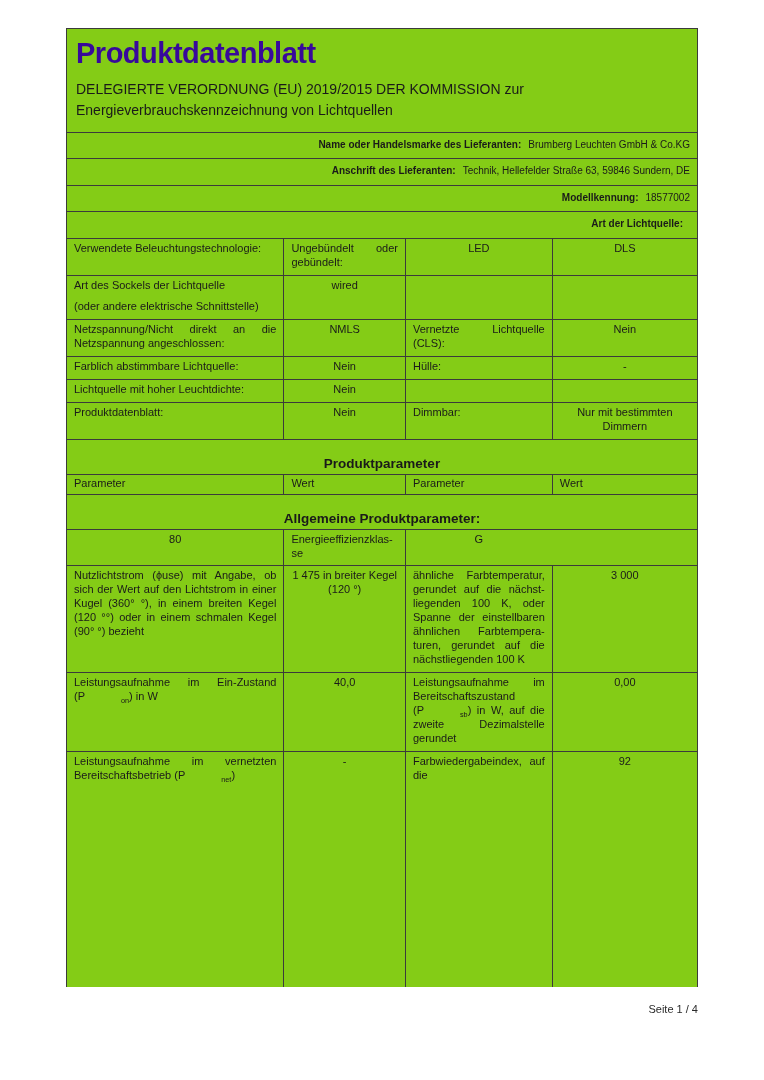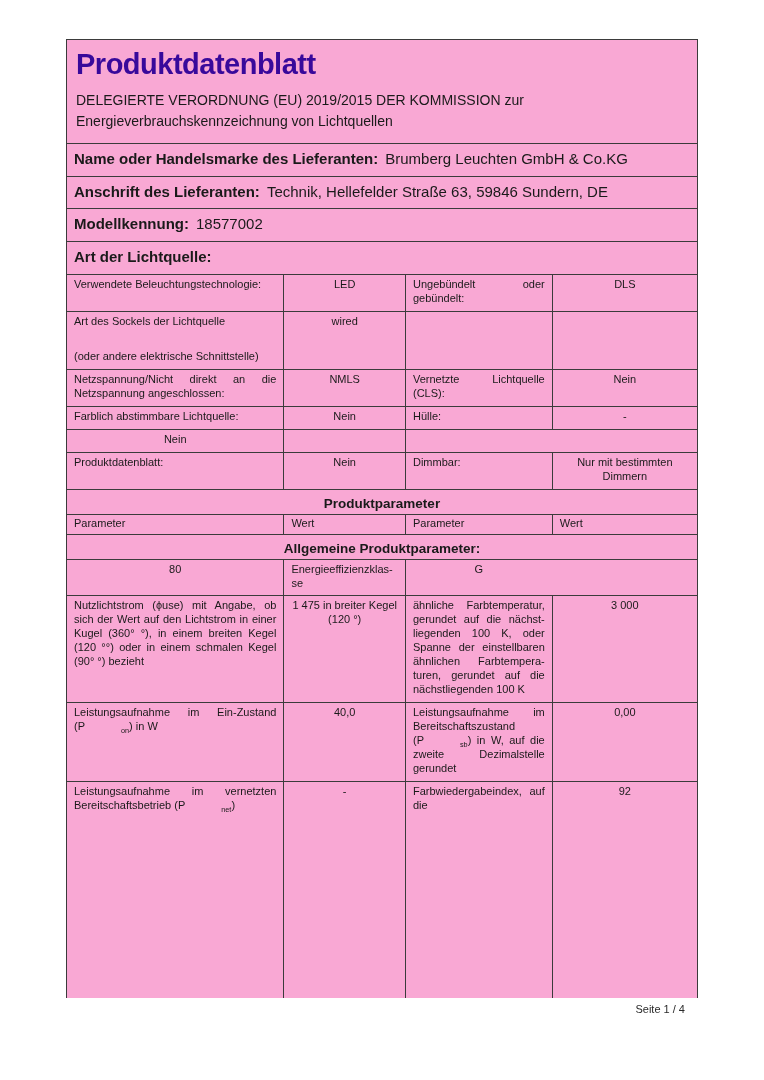--- a/index.html
+++ b/index.html
@@ -4,75 +4,75 @@
 <style>
   * { box-sizing: border-box; margin: 0; padding: 0; }
   html, body { width: 764px; height: 1080px; background: #ffffff; }
   body {
     position: relative;
     font-family: "Liberation Sans", "DejaVu Sans", sans-serif;
     color: #1a1a1a;
   }
   .sheet {
     position: absolute;
-    left: 66px; top: 39px;
+    left: 66px; top: 28px;
     width: 632px; height: 959px;
     border: 1.5px solid #3b3b3b;
     border-bottom: none;
-    background: #f9a8d4;
+    background: #84cc16;
     display: flex;
     flex-direction: column;
     overflow: hidden;
   }
   .row { border-top: 1.5px solid #3b3b3b; }
   .sheet > .row:first-child { border-top: none; }
   .grid4 {
     display: grid;
     grid-template-columns: 34.35% 19.3% 23.3% 23.05%;
     align-items: stretch;
   }
   .cell {
     padding: 3px 7px 5px 7px;
     font-size: 11px;
     line-height: 1.27;
     min-height: 100%;
   }
   .grid4 .cell + .cell { border-left: 1.5px solid #3b3b3b; }
   .p .para { text-align: justify; }
-  .para + .para { margin-top: 21px; }
+  .para + .para { margin-top: 7px; }
   .v { text-align: center; }
   sub { font-size: 66%; line-height: 0; margin-left: 36px; }
 
   .head { padding: 7px 9px 11px 9px; }
   .title {
     font-size: 29px;
     font-weight: bold;
     color: #38099b;
     letter-spacing: -0.5px;
     margin: 2px 0 9px 0;
     line-height: 1.1;
   }
   .subtitle { font-size: 14px; line-height: 1.5; }
   .subtitle .para { text-align: left; }
 
-  .info-cell { padding: 6px 7px 7px 7px; font-size: 15px; line-height: 1.25; }
+  .info-cell { padding: 6px 7px 7px 7px; font-size: 10px; line-height: 1.25; text-align: right; }
   .lab { font-weight: bold; margin-right: 7px; }
 
   .sec {
     text-align: center;
     font-weight: bold;
     font-size: 13.5px;
-    padding: 6px 7px 3px 7px;
+    padding: 16px 7px 3px 7px;
   }
   .colhead .cell { padding-top: 2px; padding-bottom: 3px; }
   .last-row { flex: 1 0 auto; }
 
   .page-footer {
     position: absolute;
-    right: 79px;
+    right: 66px;
     top: 1003px;
     font-size: 11px;
     color: #2a2a2a;
   }
 </style>
 </head>
 <body>
 
 <div class="sheet">
 
@@ -101,25 +101,25 @@
   <div class="row">
     <div class="info-cell">
       <span class="lab">Art der Lichtquelle:</span><span></span>
     </div>
   </div>
 
   <div class="row grid4">
     <div class="cell p">
         <div class="para">Verwendete Beleuchtungstech­nologie:</div>
       </div>
+    <div class="cell p">
+        <div class="para">Ungebündelt oder gebündelt:</div>
+      </div>
     <div class="cell v">
         <div class="para">LED</div>
-      </div>
-    <div class="cell p">
-        <div class="para">Ungebündelt oder gebündelt:</div>
       </div>
     <div class="cell v">
         <div class="para">DLS</div>
       </div>
   </div>
   <div class="row grid4">
     <div class="cell p">
         <div class="para">Art des Sockels der Lichtquelle</div>
         <div class="para">(oder andere elektrische Schnittstelle)</div>
       </div>
@@ -155,20 +155,23 @@
         <div class="para">Nein</div>
       </div>
     <div class="cell p">
         <div class="para">Hülle:</div>
       </div>
     <div class="cell v">
         <div class="para">-</div>
       </div>
   </div>
   <div class="row grid4">
+    <div class="cell p">
+        <div class="para">Lichtquelle mit hoher Leucht­dichte:</div>
+      </div>
     <div class="cell v">
         <div class="para">Nein</div>
       </div>
     <div class="cell p">
         <div class="para"></div>
       </div>
     <div class="cell v">
         <div class="para"></div>
       </div>
   </div>

